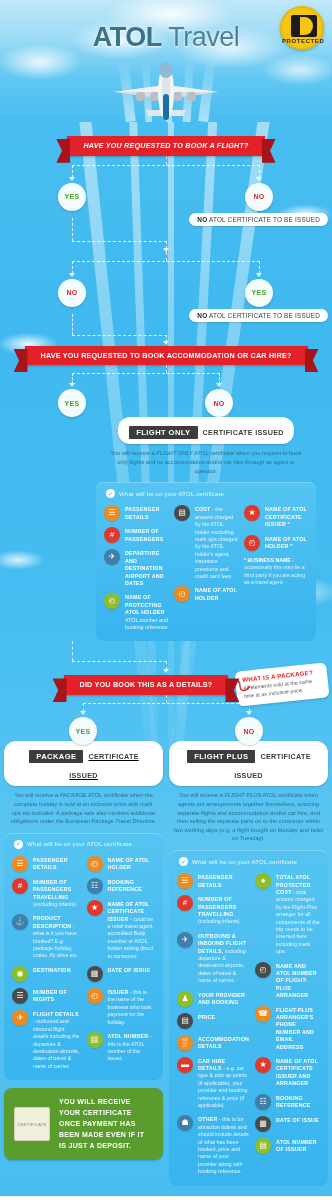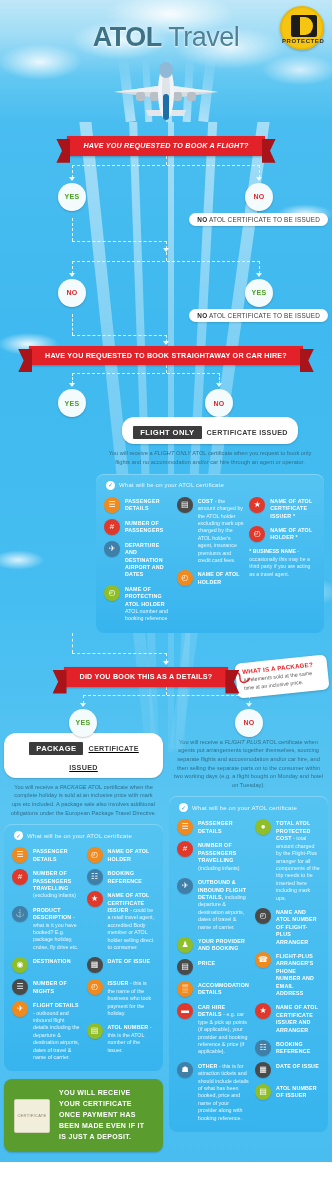--- a/index.html
+++ b/index.html
@@ -291,36 +291,36 @@
     </div>
 
     <div class="row" style="height:32px; position:relative;">
       <div class="vline" style="left:72px; top:0; height:21px;"></div>
       <div class="hline" style="left:72px; width:95px; top:21px;"></div>
       <div class="vline" style="left:166px; top:21px; height:7px;"></div>
       <div class="arrow" style="left:163px; top:27px;"></div>
     </div>
 
     <div class="banner-wrap">
-      <div class="banner">HAVE YOU REQUESTED TO BOOK STRAIGHTAWAY OR CAR HIRE?</div>
+      <div class="banner">HAVE YOU REQUESTED TO BOOK ACCOMMODATION OR CAR HIRE?</div>
     </div>
 
     <div class="row" style="height:52px; position:relative;">
       <div class="vline" style="left:166px; top:0; height:8px;"></div>
       <div class="hline" style="left:72px; width:148px; top:8px;"></div>
       <div class="vline" style="left:72px; top:8px; height:11px;"></div>
       <div class="vline" style="left:219px; top:8px; height:11px;"></div>
       <div class="arrow" style="left:69px; top:18px;"></div>
       <div class="arrow" style="left:216px; top:18px;"></div>
 
       <div class="node yes" style="position:absolute; left:58px; top:24px;">YES</div>
       <div class="node no" style="position:absolute; left:205px; top:24px;">NO</div>
     </div>
 
-    <div style="position:relative; padding-left:96px; padding-right:8px;">
+    <div style="position:relative; padding-left:96px; padding-right:16px;">
       <div style="text-align:center;">
         <div class="cert-pill">
           <span class="cert-tag">FLIGHT ONLY</span><span class="cert-issued">CERTIFICATE ISSUED</span>
         </div>
       </div>
       <div class="cert-desc" style="padding-left:10px;padding-right:10px;">
         <span>You will receive a </span><i>FLIGHT ONLY</i><span> ATOL certificate when you request to book only flights and no accommodation and/or car hire through an agent or operator.</span>
       </div>
 
       <div class="panel">
@@ -481,20 +481,25 @@
 
         <div class="deposit" style="margin-left:0;margin-right:0;">
           <div class="certimg">
             <span>CERTIFICATE</span>
           </div>
           <div class="dtext">YOU WILL RECEIVE YOUR CERTIFICATE ONCE PAYMENT HAS BEEN MADE EVEN IF IT IS JUST A DEPOSIT.</div>
         </div>
       </div>
 
       <div style="flex:1; min-width:0;">
+        <div style="text-align:center;">
+          <div class="cert-pill" style="width:100%;">
+            <span class="cert-tag">FLIGHT PLUS</span><span class="cert-issued">CERTIFICATE ISSUED</span>
+          </div>
+        </div>
         <div class="cert-desc" style="padding:5px 4px 7px;">
           <span>You will receive a </span><i>FLIGHT PLUS</i><span> ATOL certificate when agents put arrangements together themselves, sourcing separate flights and accommodation and/or car hire, and then selling the separate parts on to the consumer within two working days (e.g. a flight bought on Monday and hotel on Tuesday).</span>
         </div>
         <div class="panel">
           <div class="panel-head">
             <span class="tick">✓</span>
             <span>What will be on your ATOL certificate</span>
           </div>
           <div class="cols">
             <div class="col" id="fp-c1">

